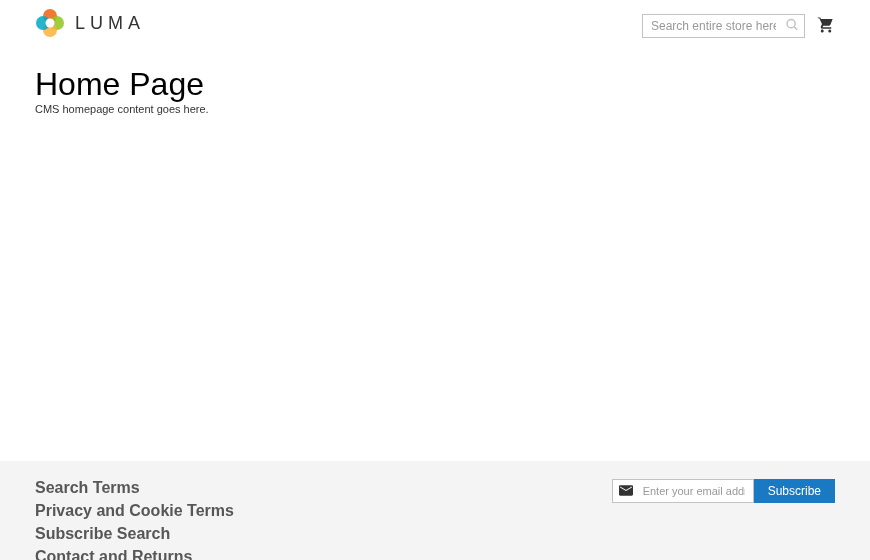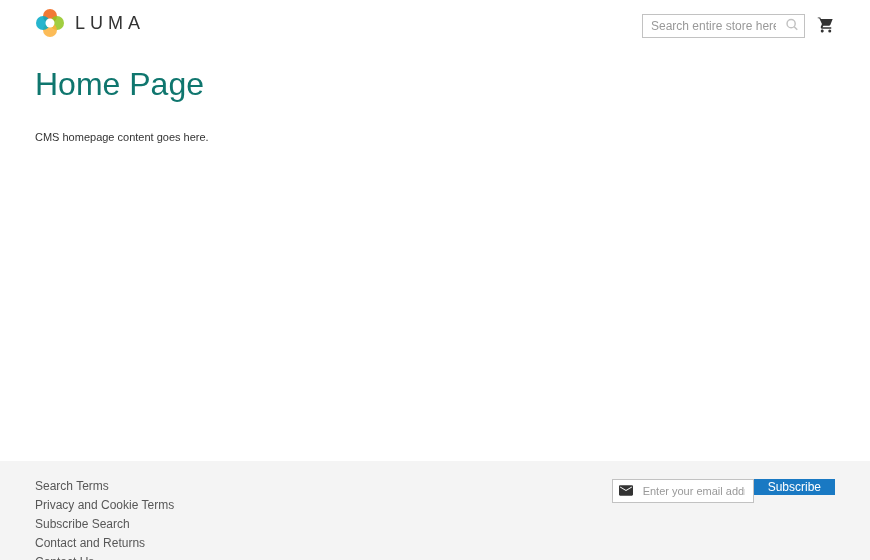--- a/index.html
+++ b/index.html
@@ -9,31 +9,31 @@
     .logo { display: flex; align-items: center; gap: 10px; cursor: pointer; }
     .logo-mark { width: 30px; height: 30px; position: relative; }
     .logo-text { font-size: 18px; font-weight: 500; letter-spacing: 5px; color: #333; }
     .header-right { display: flex; align-items: center; gap: 12px; }
     .search-box { position: relative; width: 163px; }
     .search-input { width: 100%; height: 24px; padding: 3px 28px 3px 8px; border: 1px solid #c2c2c2; font-size: 12px; color: #333; font-family: inherit; }
     .search-input::placeholder { color: #999; }
     .search-icon-wrap { position: absolute; right: 6px; top: 50%; transform: translateY(-50%); cursor: pointer; color: #c2c2c2; }
     .cart-icon-wrap { cursor: pointer; color: #333; }
     .main { padding: 0 35px; min-height: 395px; }
-    .page-title { font-size: 32px; font-weight: 300; color: #0f766e; margin-top: 28px; margin-bottom: 28px; }
+    .page-title { font-size: 32px; font-weight: 300; color: #000000; margin-top: 28px; }
     .cms-content { font-size: 11px; color: #333; }
     .footer { background: #f4f4f4; padding: 18px 35px 25px 35px; display: flex; justify-content: space-between; align-items: flex-start; }
     .footer-links { display: flex; flex-direction: column; gap: 5px; }
-    .footer-link { font-size: 12px; color: #575757; text-decoration: none; cursor: pointer; }
+    .footer-link { font-size: 16px; color: #575757; text-decoration: none; cursor: pointer; font-weight: bold; }
     .newsletter { display: flex; align-items: stretch; }
     .newsletter-input-wrap { position: relative; }
     .newsletter-input { width: 142px; height: 24px; padding: 3px 8px 3px 30px; border: 1px solid #c2c2c2; font-size: 11px; color: #333; font-family: inherit; }
     .newsletter-input::placeholder { color: #999; }
     .mail-icon-wrap { position: absolute; left: 7px; top: 50%; transform: translateY(-50%); color: #333; }
-    .subscribe-btn { height: 16px; padding: 0 14px; background: #1979c3; color: #fff; border: none; font-size: 12px; cursor: pointer; font-family: inherit; }
+    .subscribe-btn { height: 24px; padding: 0 14px; background: #1979c3; color: #fff; border: none; font-size: 12px; cursor: pointer; font-family: inherit; }
   </style>
 </head>
 <body>
 
 <div class="container">
   <header class="header">
     <div class="logo">
       <div class="logo-mark">
         <svg width="30" height="30" viewBox="0 0 30 30">
           <circle cx="15" cy="8" r="7" fill="#f06212" opacity="0.85"></circle>

